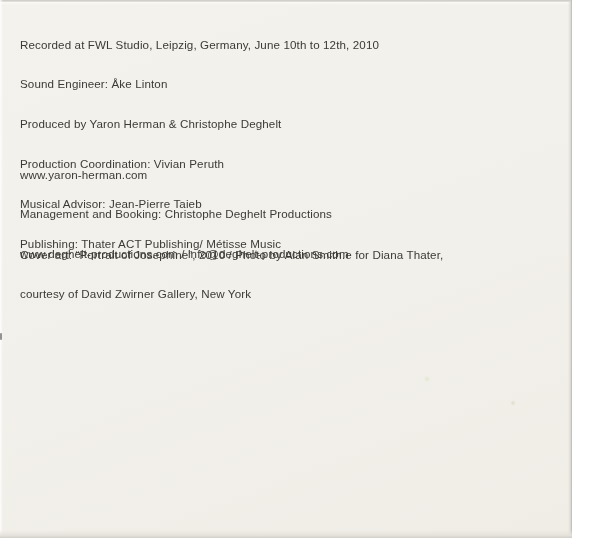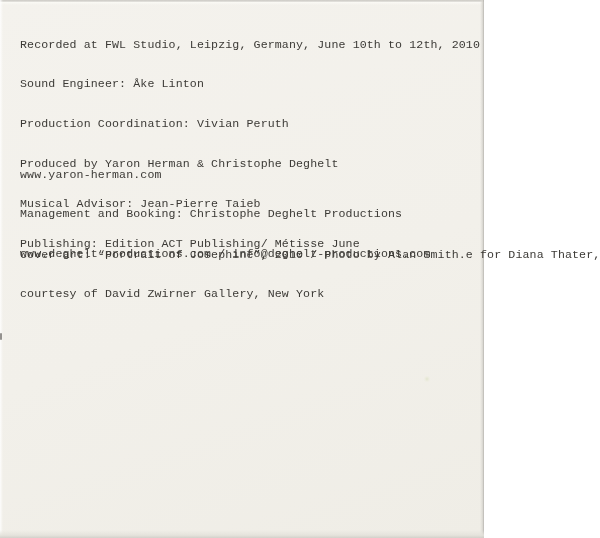--- a/index.html
+++ b/index.html
@@ -4,27 +4,27 @@
 <style>
   html, body {
     margin: 0;
     padding: 0;
     width: 600px;
     height: 538px;
     overflow: hidden;
   }
   .page {
     position: relative;
-    width: 484px;
+    width: 572px;
     height: 538px;
     background:
       radial-gradient(circle 5px at 427px 379px, rgba(225,228,205,0.9) 0%, rgba(235,235,220,0.5) 45%, rgba(235,235,220,0) 70%),
       radial-gradient(circle 4px at 513px 403px, rgba(210,214,190,0.8) 0%, rgba(230,230,215,0.4) 50%, rgba(230,230,215,0) 75%),
       linear-gradient(160deg, #f4f2ed 0%, #f2f0ea 55%, #efede6 100%);
-    font-family: Liberation Mono, monospace;
+    font-family: Liberation Sans, sans-serif;
     font-size: 11.6px;
     line-height: 13.3px;
     letter-spacing: 0.12px;
     color: #3c3a36;
   }
   .block {
     position: absolute;
     left: 20px;
     right: 20px;
     white-space: pre;
@@ -67,24 +67,24 @@
 
   <div class="edge-top"></div>
   <div class="edge-left"></div>
   <div class="edge-right"></div>
   <div class="edge-bottom"></div>
   <div class="mark-left"></div>
 
   <div class="block credits-block">
     <div class="line">Recorded at FWL Studio, Leipzig, Germany, June 10th to 12th, 2010</div>
     <div class="line">Sound Engineer: Åke Linton</div>
+    <div class="line">Produced by Yaron Herman &amp; Christophe Deghelt</div>
     <div class="line">Production Coordination: Vivian Peruth</div>
-    <div class="line">Produced by Yaron Herman &amp; Christophe Deghelt</div>
     <div class="line">Musical Advisor: Jean-Pierre Taieb</div>
-    <div class="line">Publishing: Edition ACT Publishing/ Métisse June</div>
+    <div class="line">Publishing: Thater ACT Publishing/ Métisse Music</div>
   </div>
 
   <div class="block contact-block">
     <div class="line">www.yaron-herman.com</div>
     <div class="line">Management and Booking: Christophe Deghelt Productions</div>
     <div class="line">www.deghelt-productions.com / info@deghelt-productions.com</div>
   </div>
 
 
   <div class="block artwork-block">

